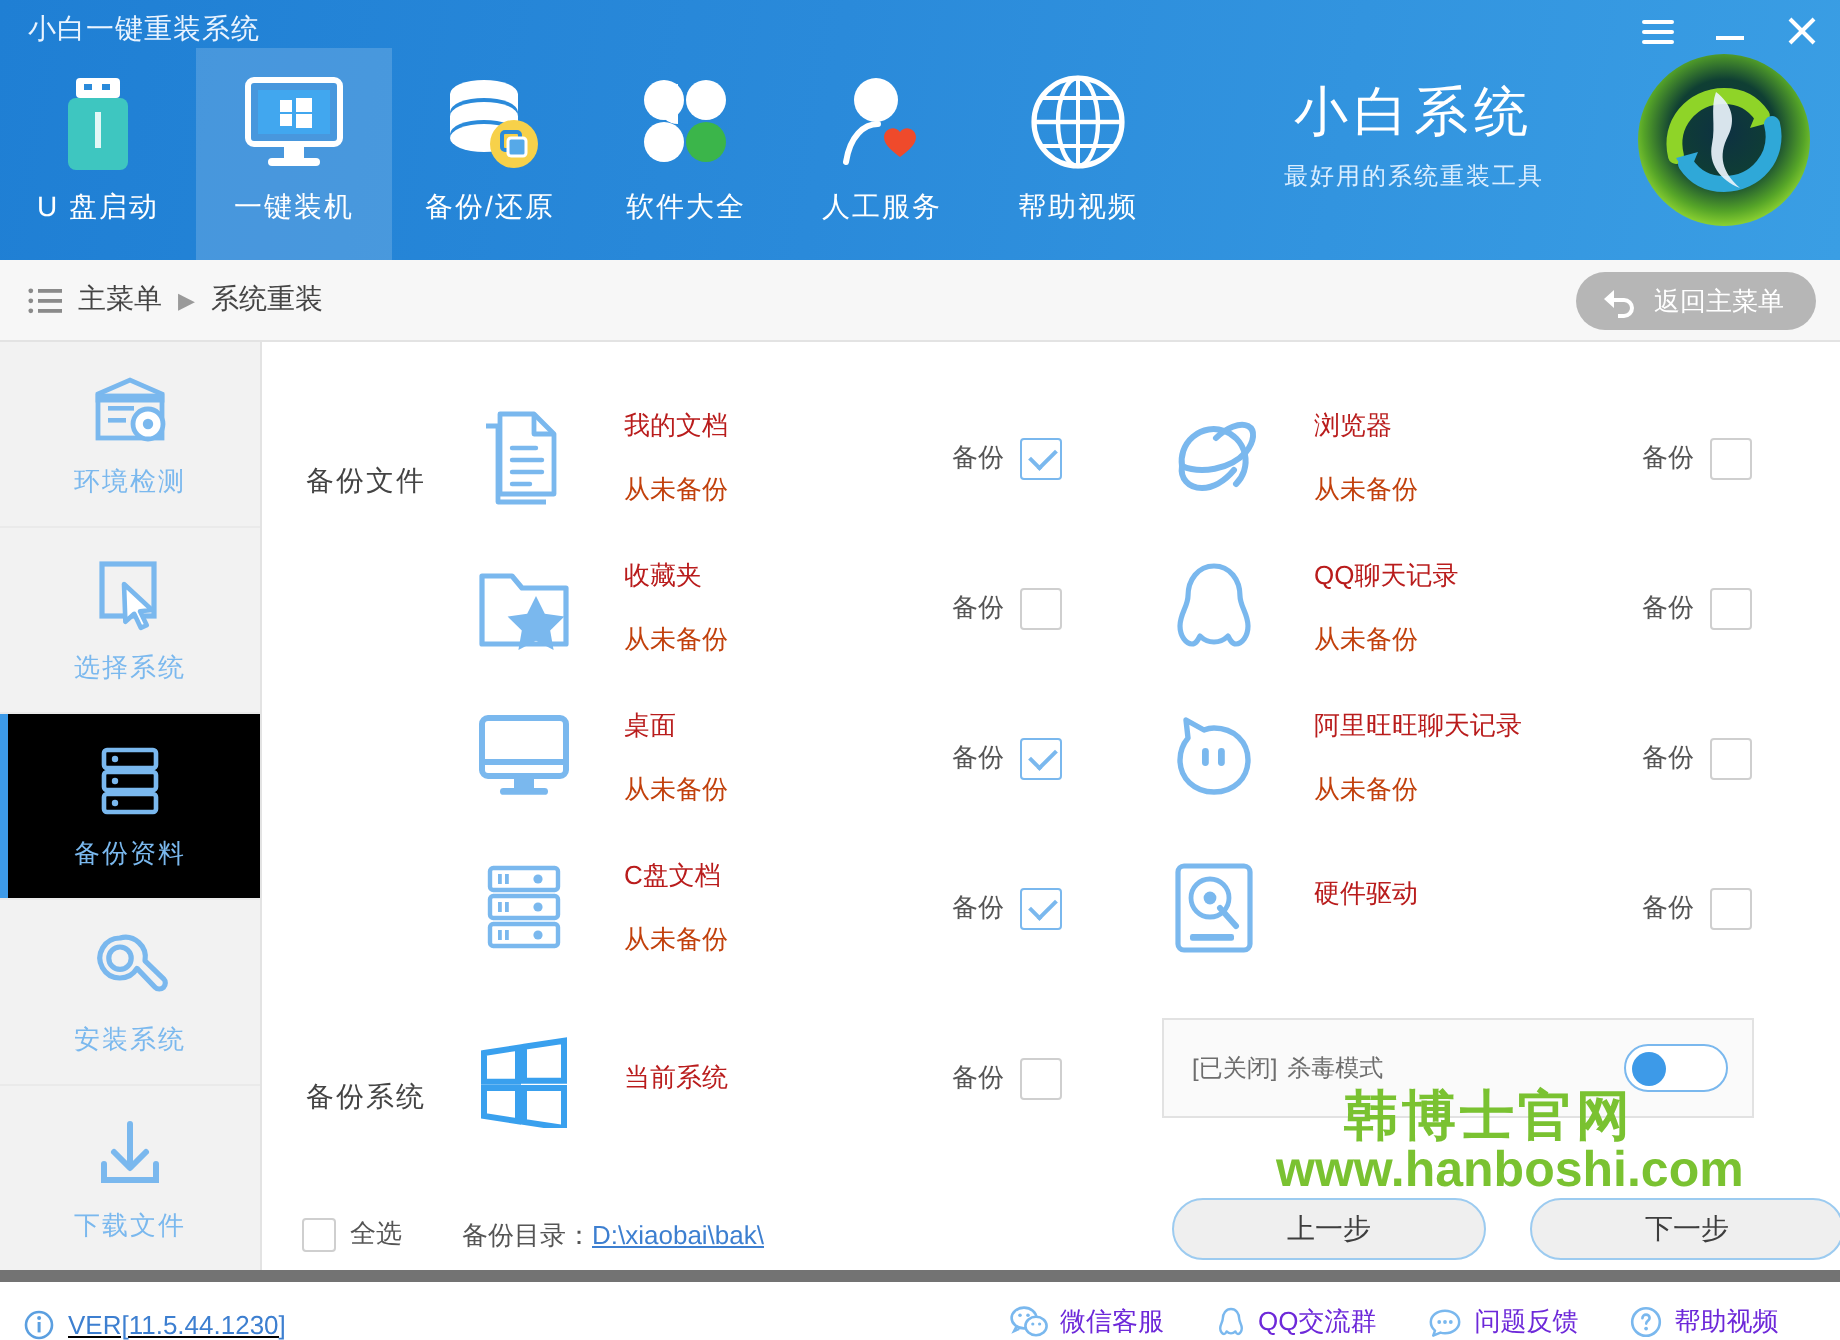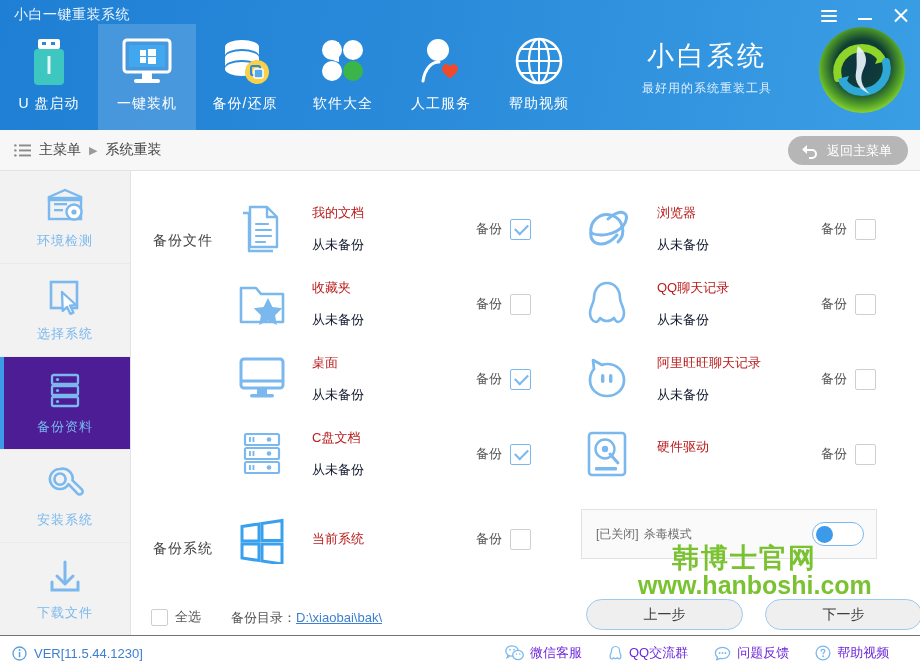--- a/index.html
+++ b/index.html
@@ -64,37 +64,37 @@
   
   .sidebar {
     position:absolute; left:0; top:171px; width:131px; height:464px;
     background:#f2f2f2; border-right:1px solid #e3e3e3;
   }
   .side-item {
     position:relative; height:93px; display:flex; flex-direction:column;
     align-items:center; justify-content:center; cursor:pointer;
     border-bottom:1px solid #eaeaea;
   }
-  .side-item.active { background:#4c1d95; }
+  .side-item.active { background:#000000; }
   .side-item.active::before {
     content:""; position:absolute; left:0; top:0; bottom:0; width:4px; background:#3d9ae8;
   }
   .side-ico { height:40px; display:flex; align-items:center; justify-content:center; }
   .side-label { font-size:13px; color:#7ab8ee; margin-top:7px; letter-spacing:1px; }
 
   
   .content { position:absolute; left:131px; top:171px; width:789px; height:464px; background:#fff; }
   .group-label {
     position:absolute; font-size:14px; color:#444; letter-spacing:1px;
   }
   .row { position:absolute; display:flex; align-items:center; height:76px; }
   .row-ico { width:72px; display:flex; align-items:center; justify-content:center; }
   .row-texts { margin-left:14px; width:150px; }
   .row-title { font-size:13px; color:#b91c1c; }
-  .row-sub { font-size:13px; color:#0f172a; margin-top:14px; }
+  .row-sub { font-size:13px; color:#c2410c; margin-top:14px; }
   .row-chk { display:flex; align-items:center; gap:8px; }
   .chk-label { font-size:13px; color:#555; }
   .chkbox {
     width:21px; height:21px; border:1px solid #cfcfcf; background:#fff;
     border-radius:2px; cursor:pointer; position:relative;
   }
   .chkbox.on { border-color:#7ab8ee; }
   .chkbox.on::after{
     content:""; position:absolute; left:4px; top:4px; width:11px; height:6px;
     border-left:2px solid #7ab8ee; border-bottom:2px solid #7ab8ee;
@@ -129,21 +129,21 @@
   }
 
   
   .wm { position:absolute; pointer-events:none; color:#7ac231; font-weight:bold; }
   .wm1 { left:672px; top:540px; font-size:27px; letter-spacing:2px; }
   .wm2 { left:638px; top:571px; font-size:25px; }
 
   
   .footer {
     position:absolute; left:0; bottom:0; width:920px; height:35px;
-    background:#fff; border-top:1px solid #737373; display:flex; align-items:center;
+    background:#fff; border-top:6px solid #737373; display:flex; align-items:flex-end;text-decoration:underline;
   }
   .ver { margin-left:12px; display:flex; align-items:center; gap:7px; font-size:13px; color:#3d7fd0; }
   .flinks { position:absolute; left:505px; display:flex; gap:26px; align-items:center; }
   .flink { display:flex; align-items:center; gap:6px; font-size:13px; color:#6d28d9; cursor:pointer; }
   svg { display:block; }
 </style>
 </head>
 <body>
 
 <div id="app">

